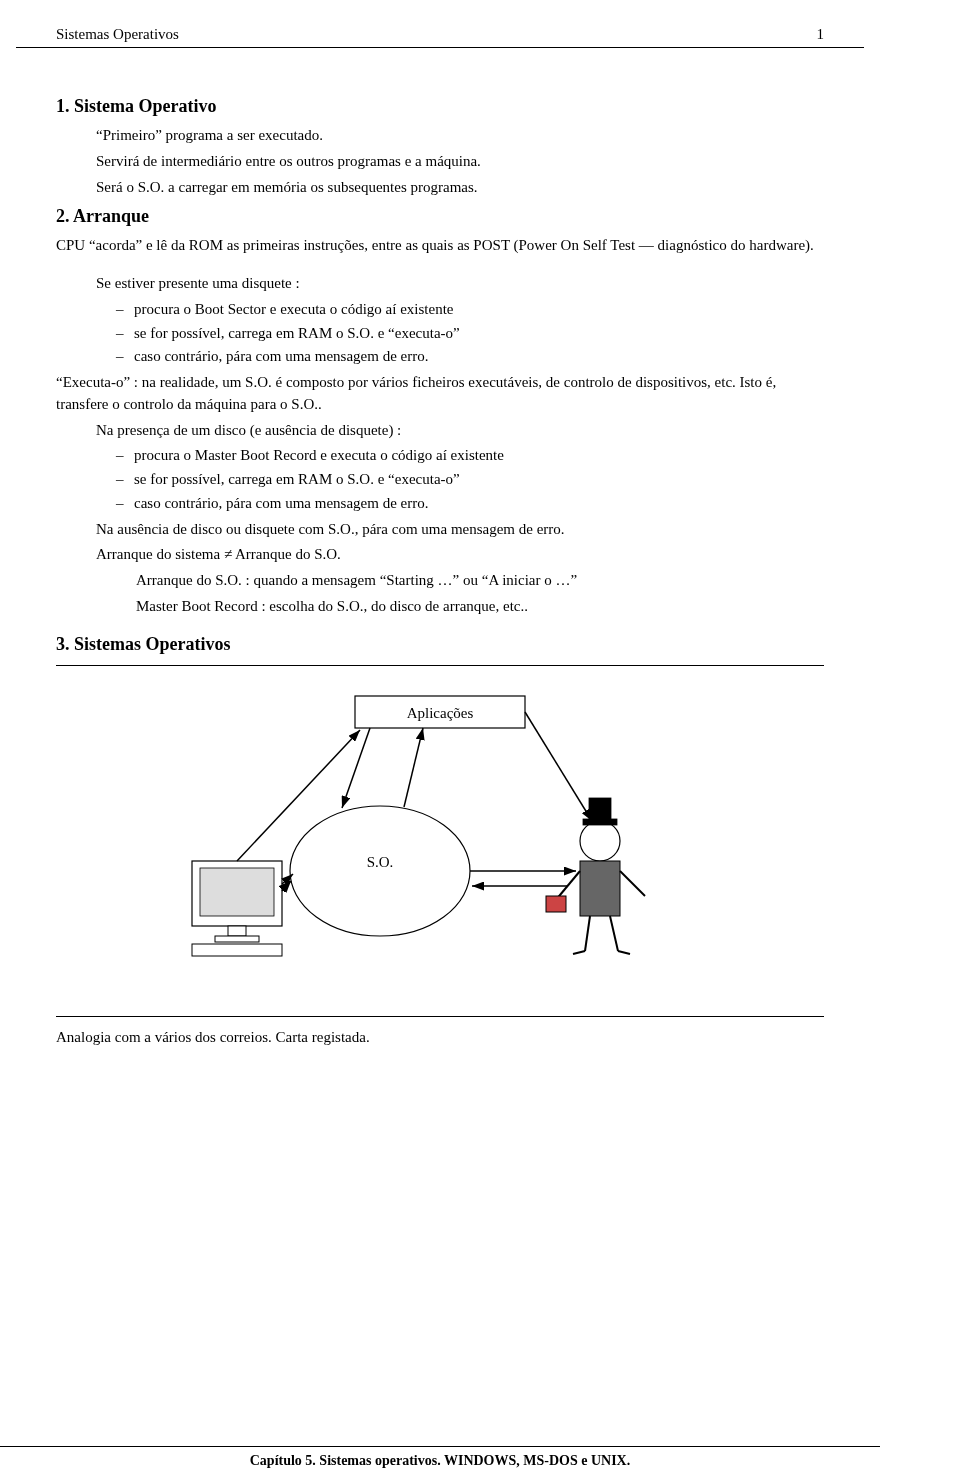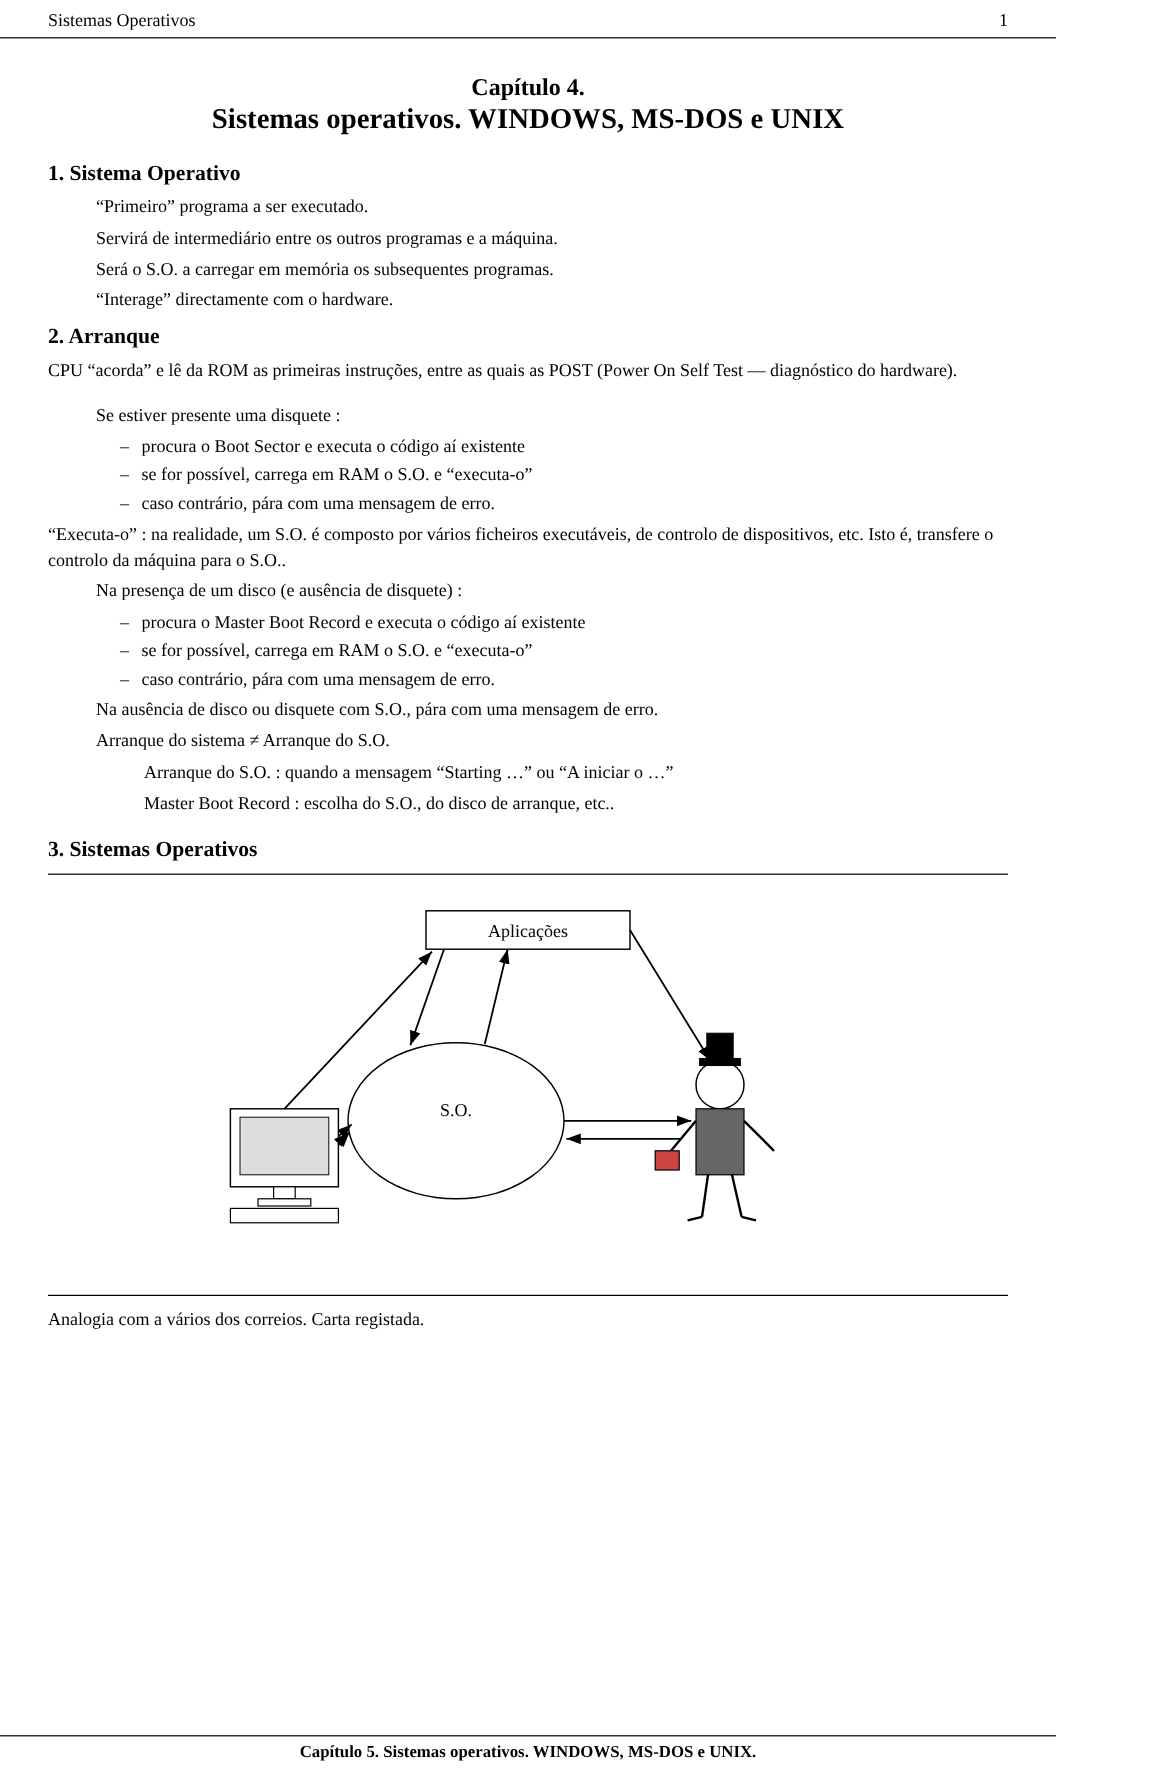--- a/index.html
+++ b/index.html
@@ -7,21 +7,21 @@
       font-family: "Times New Roman", Times, serif;
       font-size: 15px;
       background: #fff;
       color: #000;
       width: 960px;
       min-height: 1475px;
     }
     .page {
       width: 880px;
       min-height: 1475px;
-      padding: 0;
+      padding: 16px;
       position: relative;
     }
     
     .page-header {
       display: flex;
       justify-content: space-between;
       align-items: flex-end;
       padding: 10px 40px 4px 40px;
       border-bottom: 1.5px solid #000;
       margin-bottom: 0;
@@ -135,31 +135,26 @@
 
 <div class="page">
 
   <div class="page-header">
     <span class="page-header-title">Sistemas Operativos</span>
     <span class="page-header-number">1</span>
   </div>
 
   <div class="content">
 
-    <div class="chapter-heading">
-      <div class="chapter-number">Capítulo 4.</div>
-      <div class="chapter-title">Sistemas operativos. WINDOWS, MS-DOS e UNIX</div>
-    </div>
 
     <div class="section-heading">1. Sistema Operativo</div>
 
     <p class="indent">“Primeiro” programa a ser executado.</p>
     <p class="indent">Servirá de intermediário entre os outros programas e a máquina.</p>
     <p class="indent">Será o S.O. a carregar em memória os subsequentes programas.</p>
-    <p class="indent">“Interage” directamente com o hardware.</p>
 
     <div class="section-heading mt8">2. Arranque</div>
 
     <p style="line-height:1.45;margin-bottom:16px;">CPU “acorda” e lê da ROM as primeiras instruções, entre as quais as POST (Power On Self Test — diagnóstico do hardware).</p>
 
     <p class="indent mt4">Se estiver presente uma disquete :</p>
     <ul class="bullet-list">
       <li>procura o Boot Sector e executa o código aí existente</li>
       <li>se for possível, carrega em RAM o S.O. e “executa-o”</li>
       <li>caso contrário, pára com uma mensagem de erro.</li>

